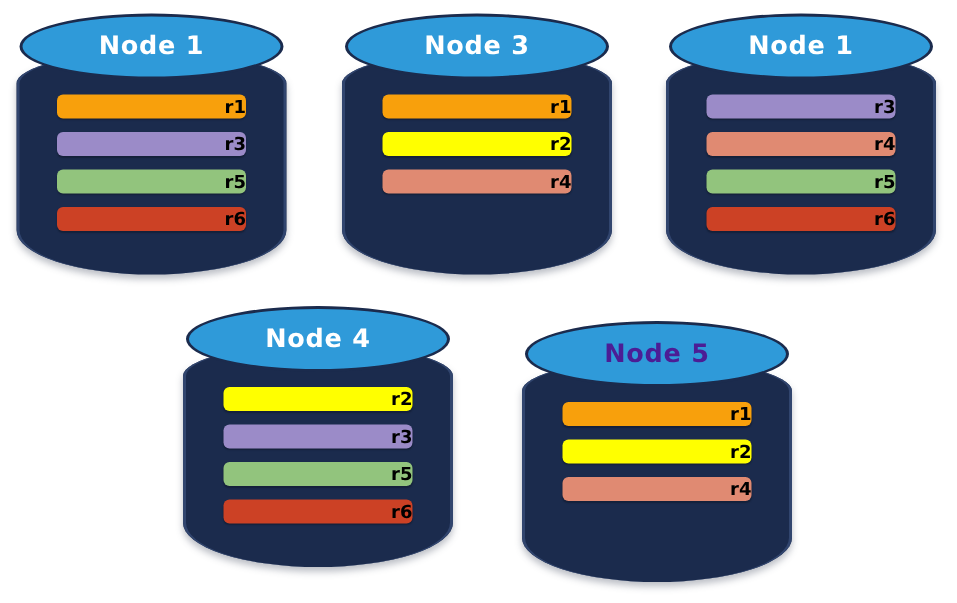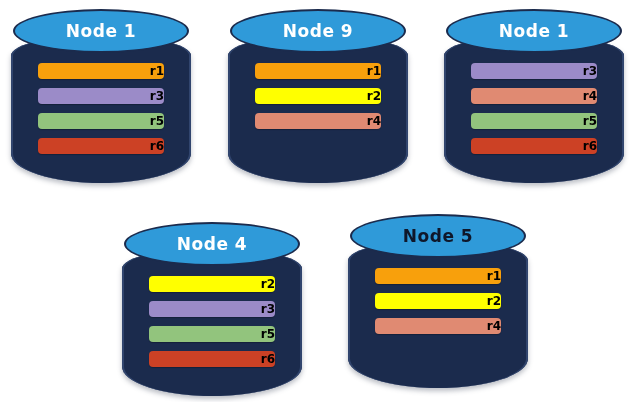--- a/index.html
+++ b/index.html
@@ -127,21 +127,21 @@
           <span class="replica-label" style="color: rgb(0, 0, 0);">r5</span>
         </div>
         <div class="replica" style="background: rgb(204, 65, 37);">
           <span class="replica-label" style="color: rgb(0, 0, 0);">r6</span>
         </div>
       </div>
     </div>
     <div class="node" style="left: 228px; top: 5px;">
       <div class="node-body" style="background: rgb(27, 43, 77);"></div>
       <div class="node-top" style="background: rgb(47, 154, 217);">
-        <div class="node-title" style="color: rgb(255, 255, 255);">Node  9</div>
+        <div class="node-title" style="color: rgb(255, 255, 255);">Node  3</div>
       </div>
       <div class="replica-list">
         <div class="replica" style="background: rgb(248, 160, 12);">
           <span class="replica-label" style="color: rgb(0, 0, 0);">r1</span>
         </div>
         <div class="replica" style="background: rgb(255, 255, 0);">
           <span class="replica-label" style="color: rgb(0, 0, 0);">r2</span>
         </div>
         <div class="replica" style="background: rgb(224, 138, 114);">
           <span class="replica-label" style="color: rgb(0, 0, 0);">r4</span>
@@ -161,21 +161,21 @@
           <span class="replica-label" style="color: rgb(0, 0, 0);">r4</span>
         </div>
         <div class="replica" style="background: rgb(146, 196, 125);">
           <span class="replica-label" style="color: rgb(0, 0, 0);">r5</span>
         </div>
         <div class="replica" style="background: rgb(204, 65, 37);">
           <span class="replica-label" style="color: rgb(0, 0, 0);">r6</span>
         </div>
       </div>
     </div>
-    <div class="node" style="left: 122px; top: 218px; padding-left: 48px;">
+    <div class="node" style="left: 122px; top: 200px; padding-left: 48px;">
       <div class="node-body" style="background: rgb(27, 43, 77);"></div>
       <div class="node-top" style="background: rgb(47, 154, 217);">
         <div class="node-title" style="color: rgb(255, 255, 255);">Node  4</div>
       </div>
       <div class="replica-list">
         <div class="replica" style="background: rgb(255, 255, 0);">
           <span class="replica-label" style="color: rgb(0, 0, 0);">r2</span>
         </div>
         <div class="replica" style="background: rgb(155, 139, 200);">
           <span class="replica-label" style="color: rgb(0, 0, 0);">r3</span>
@@ -184,21 +184,21 @@
           <span class="replica-label" style="color: rgb(0, 0, 0);">r5</span>
         </div>
         <div class="replica" style="background: rgb(204, 65, 37);">
           <span class="replica-label" style="color: rgb(0, 0, 0);">r6</span>
         </div>
       </div>
     </div>
     <div class="node" style="left: 348px; top: 210px;">
       <div class="node-body" style="background: rgb(27, 43, 77);"></div>
       <div class="node-top" style="background: rgb(47, 154, 217);">
-        <div class="node-title" style="color: #0f172a;">Node  5</div>
+        <div class="node-title" style="color: #4c1d95;">Node  5</div>
       </div>
       <div class="replica-list">
         <div class="replica" style="background: rgb(248, 160, 12);">
           <span class="replica-label" style="color: rgb(0, 0, 0);">r1</span>
         </div>
         <div class="replica" style="background: rgb(255, 255, 0);">
           <span class="replica-label" style="color: rgb(0, 0, 0);">r2</span>
         </div>
         <div class="replica" style="background: rgb(224, 138, 114);">
           <span class="replica-label" style="color: rgb(0, 0, 0);">r4</span>

